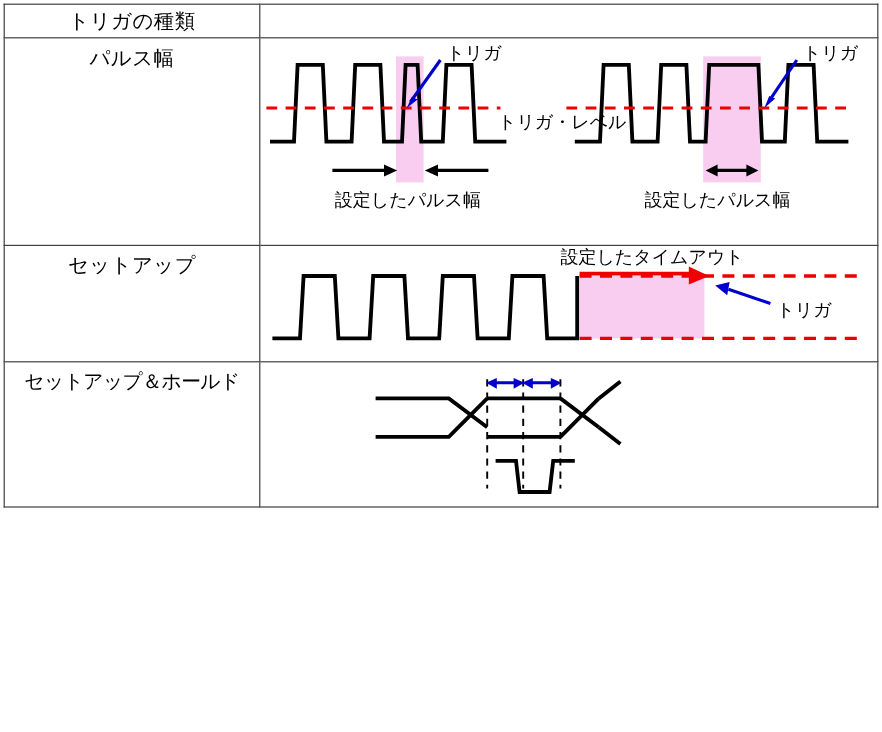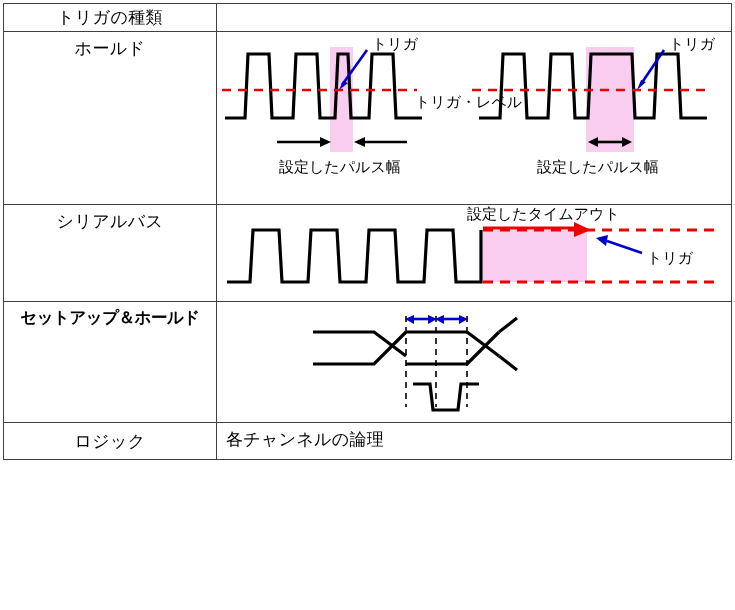--- a/index.html
+++ b/index.html
@@ -80,21 +80,21 @@
   .sup-small {
     font-size: 0.68em;
     vertical-align: super;
     line-height: 0;
   }
   
   tr.r-head td { height: 27px; }
   tr.r-pulse td { height: 172px; }
   tr.r-runt  td { height: 97px; }
   tr.r-timeout td { height: 96px; }
-  tr.r-setup td { height: 120px; font-weight: bold; }
+  tr.r-setup td { height: 120px; }
   tr.r-logic td { height: 36px; }
   tr.r-serial td { height: 36px; }
 </style>
 </head>
 <body>
 
 <div id="root">
 
   <table class="trigger-table">
     <tbody>
@@ -103,21 +103,21 @@
         <td class="label-cell mid">
           <span class="label-text">トリガの種類</span>
         </td>
         <td class="content-cell">
           <span class="text-cell-value"></span>
         </td>
       </tr>
 
       <tr class="r-pulse">
         <td class="label-cell">
-          <span class="label-text">ホールド</span>
+          <span class="label-text">パルス幅</span>
         </td>
         <td class="content-cell">
           <div class="fig-wrap">
             <svg width="512" height="171" viewBox="0 0 512 171">
 
               <rect x="113" y="15" width="23" height="105" fill="#f9cdf0"></rect>
 
               <polyline fill="none" stroke="#000000" stroke-width="3.2" stroke-linejoin="miter" stroke-linecap="butt" points="8,86 28,86 31,22 52,22 55,86 76,86 79,22 100,22 103,86 118,86 121,22 131,22 134,86 152,86 155,22 176,22 179,86 205,86"></polyline>
 
               <line x1="5" y1="58" x2="200" y2="58" stroke="#ee0000" stroke-width="2.6" stroke-dasharray="9,7"></line>
@@ -152,21 +152,21 @@
               </g>
               <text x="320" y="140" font-family="'Liberation Sans', sans-serif" font-size="15" fill="#000000">設定したパルス幅</text>
             </svg>
           </div>
         </td>
       </tr>
 
 
       <tr class="r-timeout">
         <td class="label-cell">
-          <span class="label-text">シリアルバス</span>
+          <span class="label-text">セットアップ</span>
         </td>
         <td class="content-cell">
           <div class="fig-wrap">
             <svg width="512" height="95" viewBox="0 0 512 95">
 
               <rect x="266" y="25" width="104" height="52" fill="#f9cdf0"></rect>
 
               <polyline fill="none" stroke="#000000" stroke-width="3.2" stroke-linejoin="miter" stroke-linecap="butt" points="10,77 33,77 36,25 62,25 65,77 91,77 94,25 120,25 123,77 149,77 152,25 178,25 181,77 207,77 210,25 236,25 239,77 264,77 264,25"></polyline>
 
               <line x1="266" y1="25" x2="500" y2="25" stroke="#ee0000" stroke-width="2.8" stroke-dasharray="10,7"></line>
@@ -227,26 +227,18 @@
                 <polygon points="218,17 227,13 227,22" fill="#0000cc"></polygon>
                 <polygon points="251,17 242,13 242,22" fill="#0000cc"></polygon>
               </g>
 
               <polyline fill="none" stroke="#000000" stroke-width="3.2" stroke-linejoin="miter" stroke-linecap="butt" points="196,82 213,82 216,108 241,108 244,82 262,82"></polyline>
             </svg>
           </div>
         </td>
       </tr>
 
-      <tr class="r-logic">
-        <td class="label-cell mid">
-          <span class="label-text">ロジック</span>
-        </td>
-        <td class="content-cell">
-          <span class="text-cell-value">各チャンネルの論理</span>
-        </td>
-      </tr>
 
 
     </tbody>
   </table>
 
 </div>
 
 </body></html>

